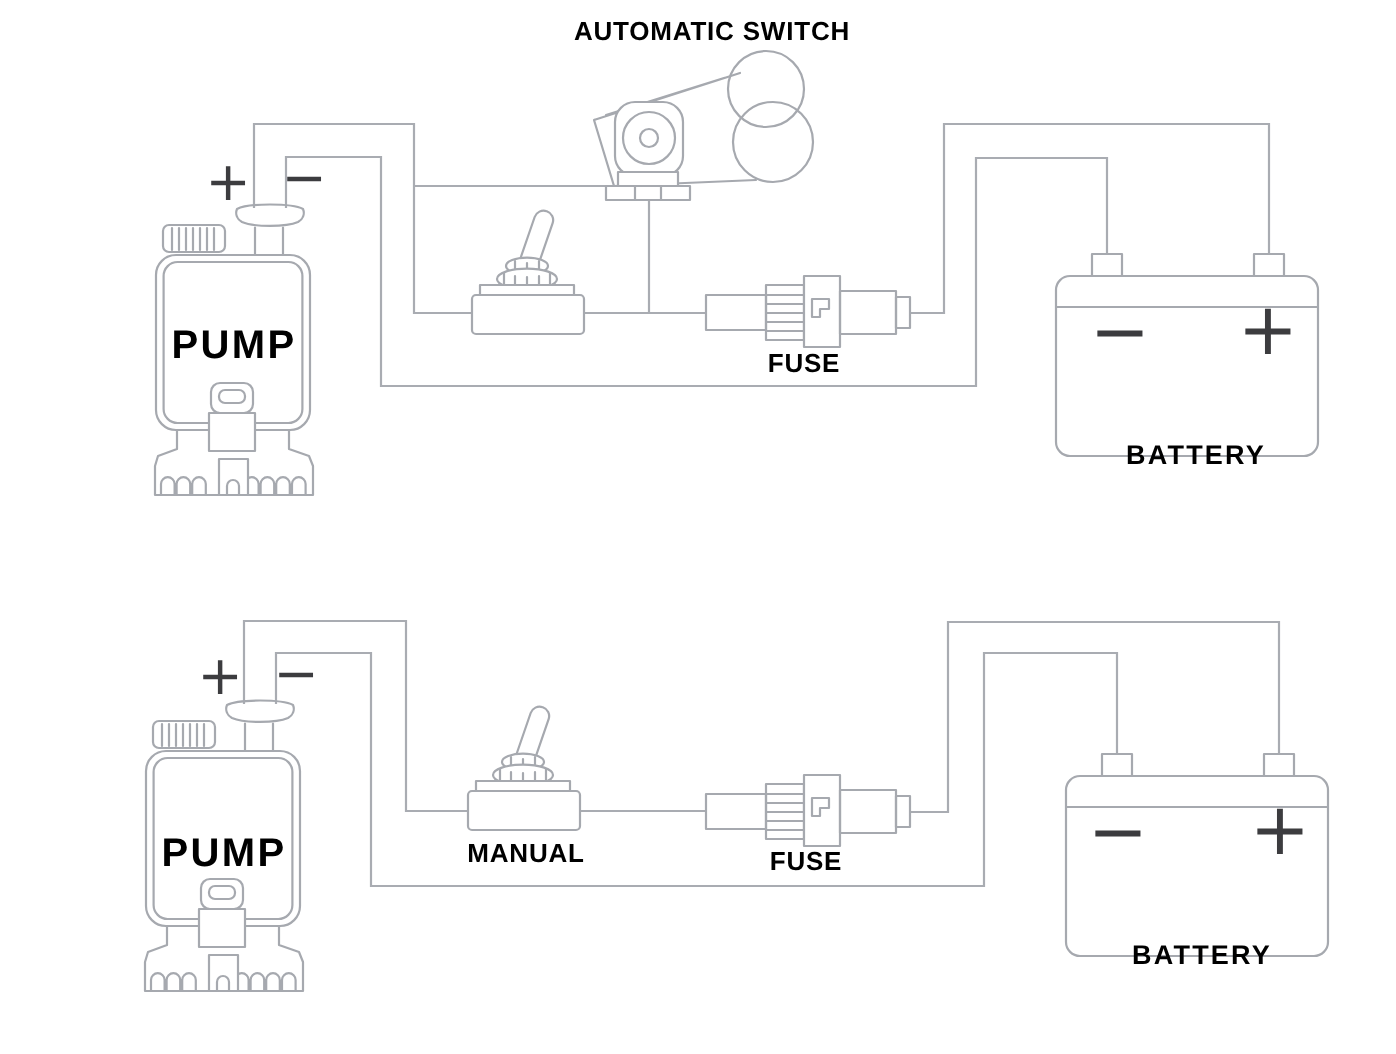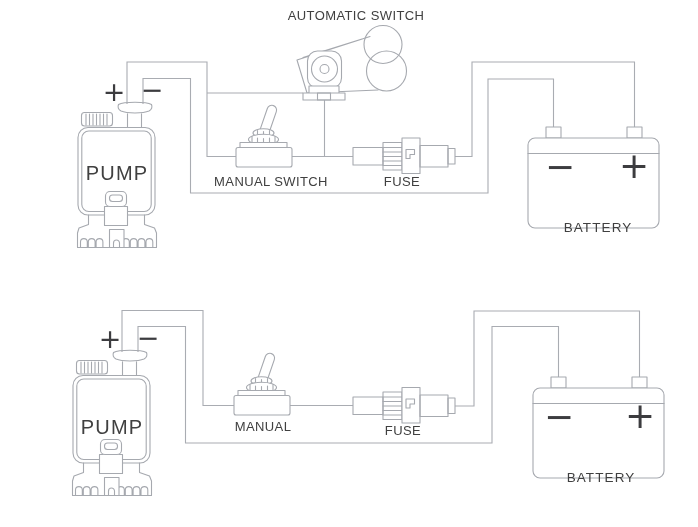--- a/index.html
+++ b/index.html
@@ -2,22 +2,22 @@
 <html><head>
 <meta charset="utf-8">
 <style>
   html,body{margin:0;padding:0;background:#fff;}
   #canvas{position:relative;width:698px;height:527px;background:#fff;overflow:hidden;
           font-family:"Liberation Sans",sans-serif;}
   #art{position:absolute;left:0;top:0;}
   .ln{fill:none;stroke:#a6a9af;stroke-width:1.1;stroke-linejoin:round;stroke-linecap:round;}
   .fw{fill:#ffffff;stroke:#a6a9af;stroke-width:1.1;stroke-linejoin:round;}
   .wire{fill:none;stroke:#a9acb2;stroke-width:1.1;stroke-linejoin:miter;stroke-linecap:butt;}
-  .lbl{position:absolute;transform:translateX(-50%);font-weight:normal;font-size:13px;
-       color:#404040;letter-spacing:.4px;white-space:nowrap;line-height:1;}
+  .lbl{position:absolute;transform:translateX(-50%);font-weight:bold;font-size:13px;
+       color:#000000;letter-spacing:.4px;white-space:nowrap;line-height:1;}
   .lbl-pump{font-size:20px;letter-spacing:1.2px;}
   .lbl-batt{font-size:13.5px;letter-spacing:1.1px;margin-top:20px;}
   .lbl-cap{font-size:13.5px;letter-spacing:.5px;}
   .sym{position:absolute;transform:translateX(-50%);font-family:"DejaVu Sans",sans-serif;
        font-weight:normal;color:#3c3c3f;line-height:1;white-space:nowrap;}
   .sym-pump{font-size:27px;}
   .sym-bat{font-size:36px;}
 </style>
 </head>
 <body>
@@ -105,21 +105,20 @@
     <use href="#pump" transform="translate(-5,248)"></use>
     <use href="#toggle-switch" transform="translate(-2,248)"></use>
     <use href="#fuse" transform="translate(0,249.5)"></use>
     <use href="#battery" transform="translate(5,250)"></use>
   </svg>
 
   <div class="lbl" style="left:356px;top:9px;">AUTOMATIC SWITCH</div>
   <div class="sym sym-pump" style="left:114px;top:78px;">+</div>
   <div class="sym sym-pump" style="left:152px;top:76px;">−</div>
   <div class="lbl lbl-pump" style="left:117px;top:163px;">PUMP</div>
-  <div class="lbl" style="left:271px;top:175px;">MANUAL SWITCH</div>
   <div class="lbl" style="left:402px;top:175px;">FUSE</div>
   <div class="sym sym-bat" style="left:560px;top:149px;">−</div>
   <div class="sym sym-bat" style="left:634px;top:148px;">+</div>
   <div class="lbl lbl-batt" style="left:598px;top:201px;">BATTERY</div>
 
   <div class="sym sym-pump" style="left:110px;top:325px;">+</div>
   <div class="sym sym-pump" style="left:148px;top:324px;">−</div>
   <div class="lbl lbl-pump" style="left:112px;top:417px;">PUMP</div>
   <div class="lbl" style="left:263px;top:420px;">MANUAL</div>
   <div class="lbl" style="left:403px;top:424px;">FUSE</div>

